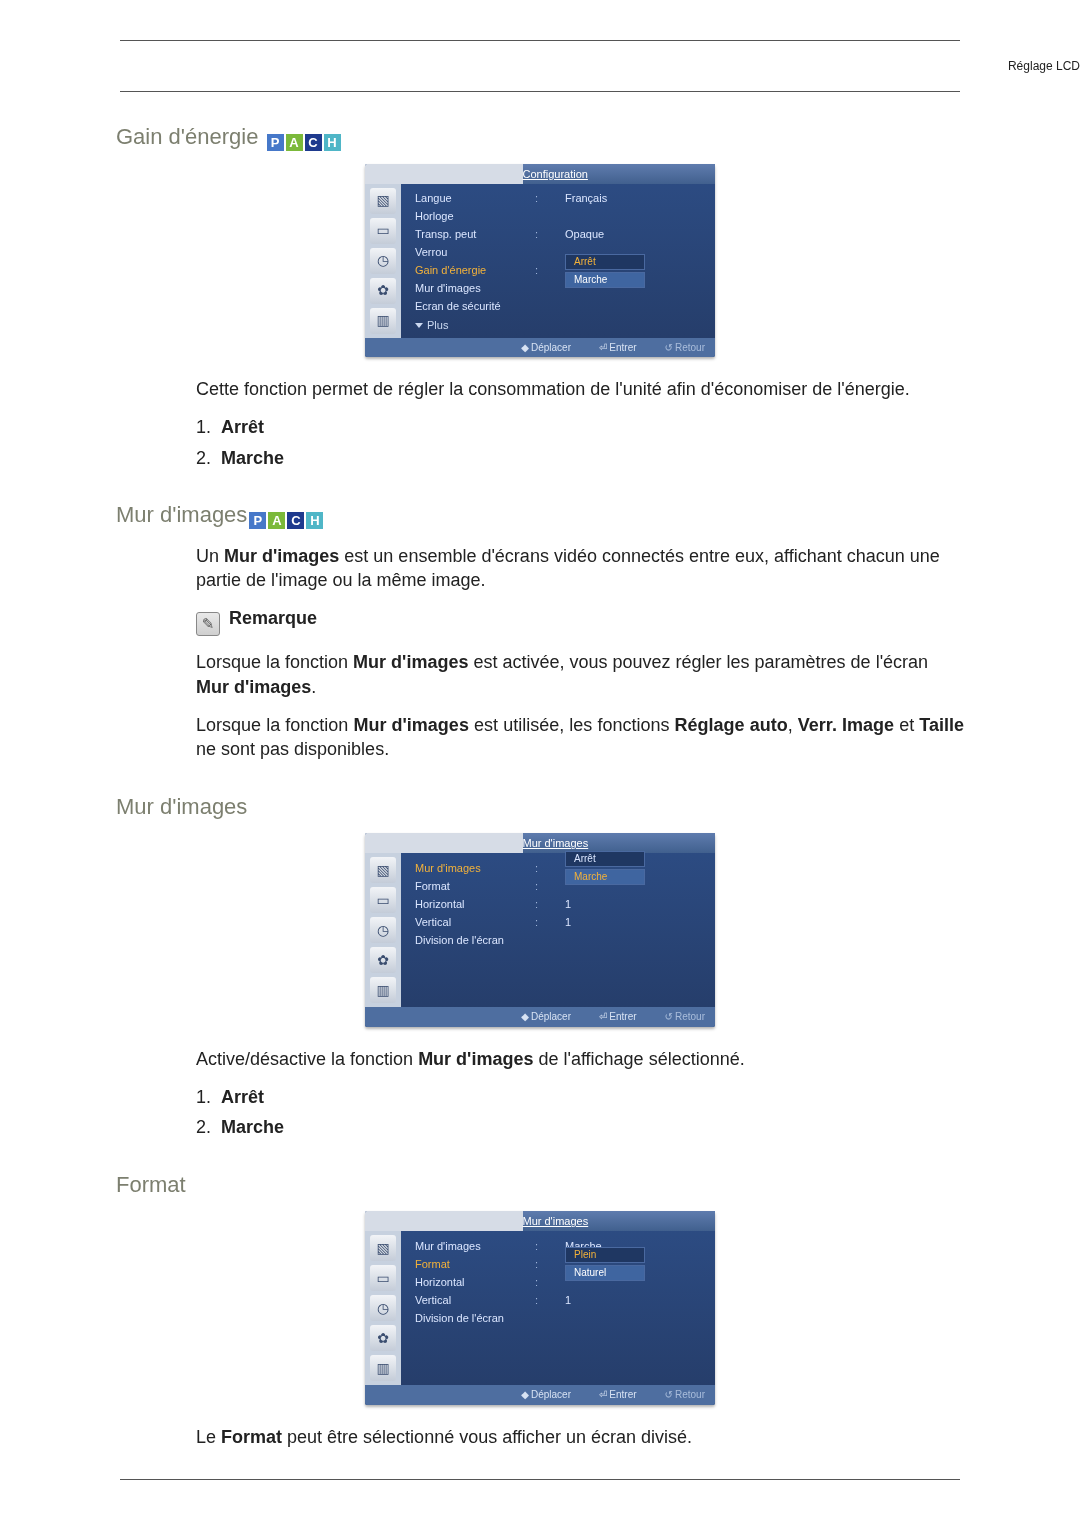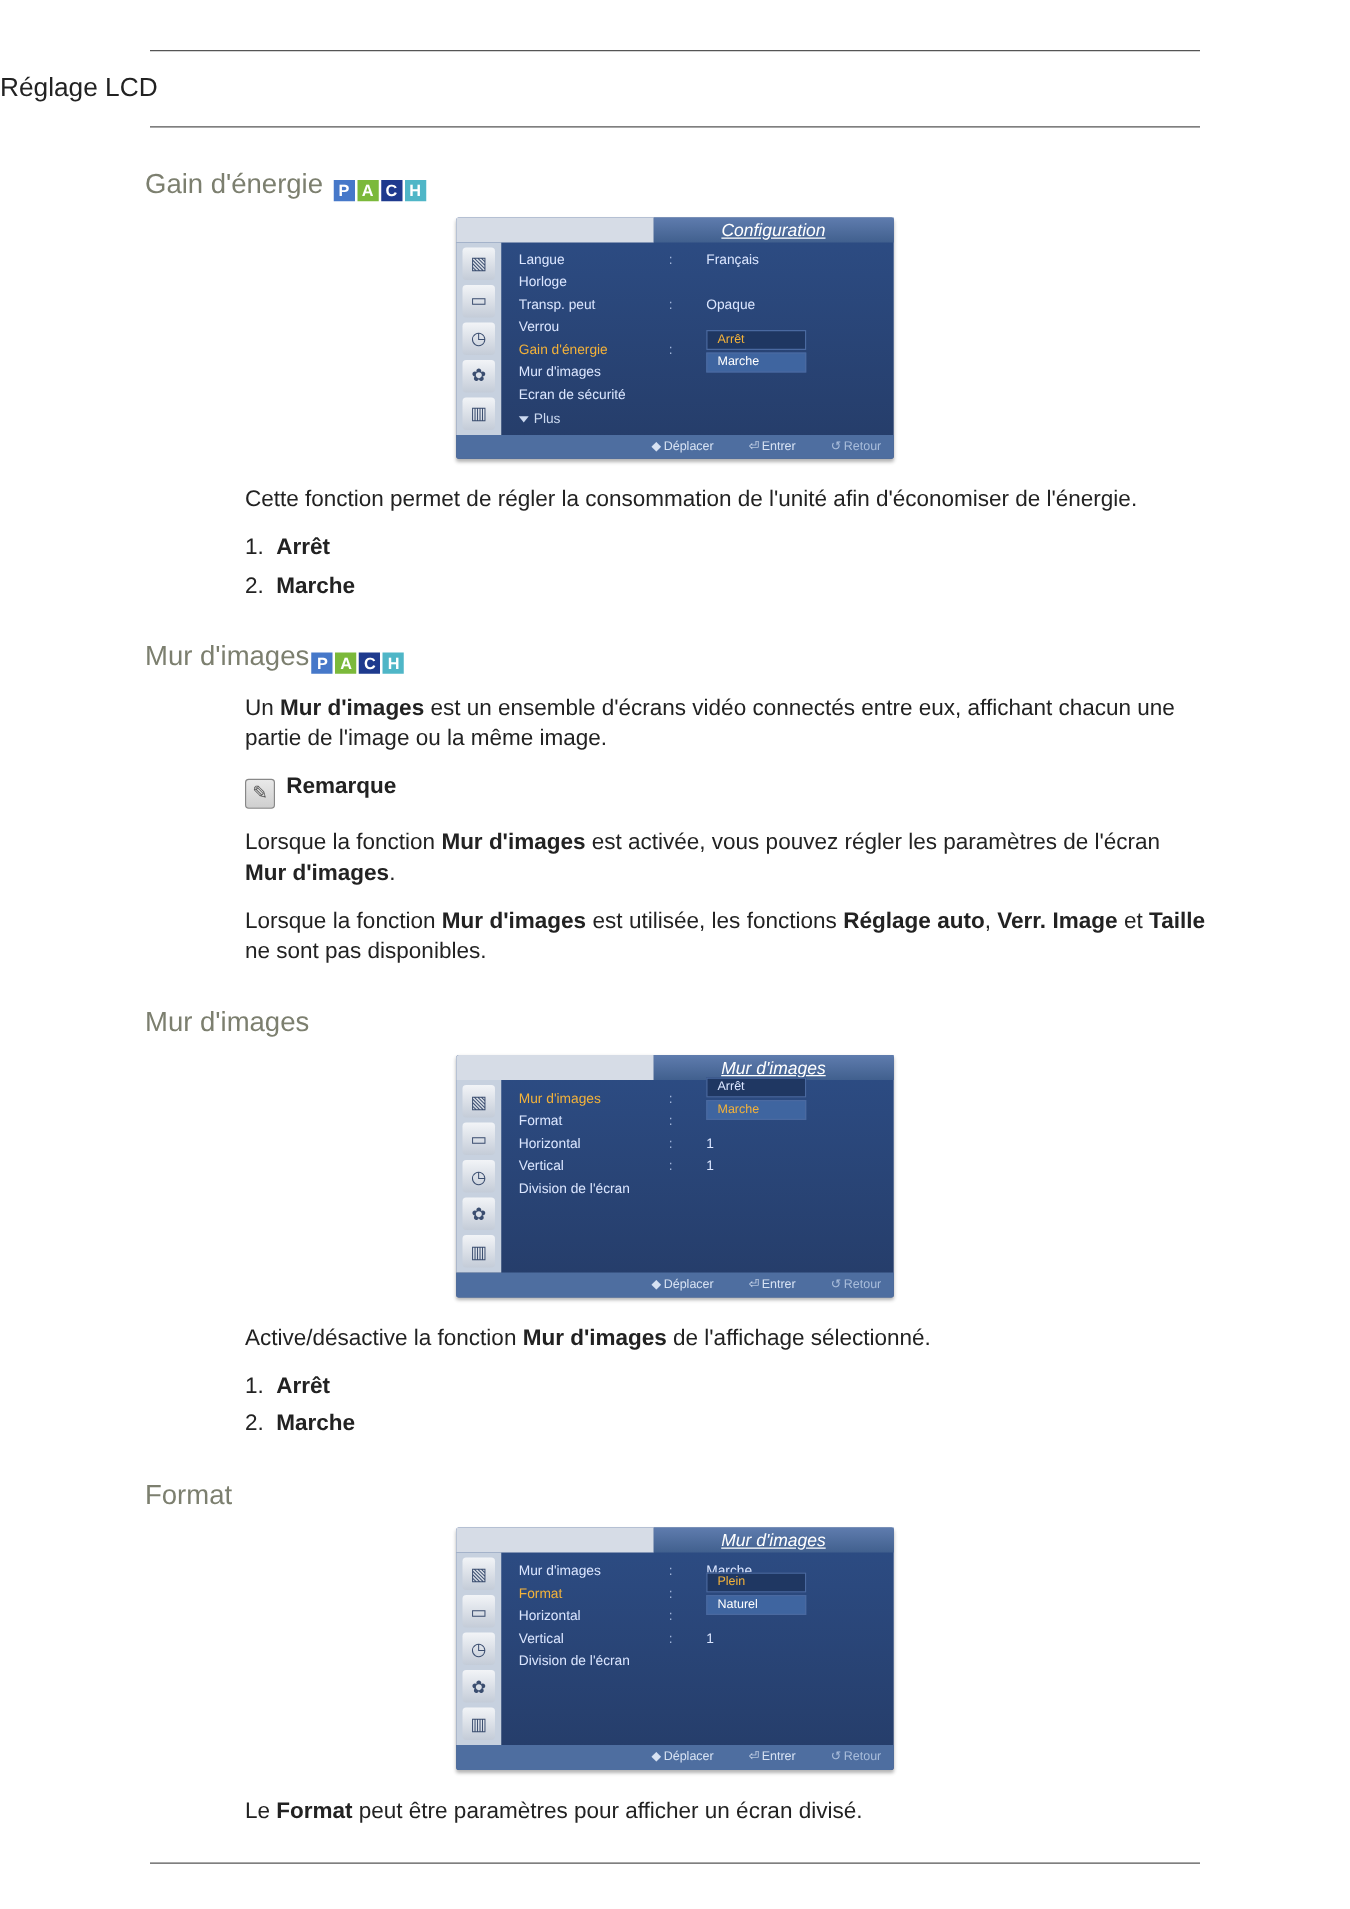--- a/index.html
+++ b/index.html
@@ -14,22 +14,22 @@
     margin: 0 auto;
     padding: 40px 0 60px 0;
     box-sizing: border-box;
   }
   .rule {
     border: none;
     border-top: 1px solid #555;
     margin: 0 120px;
   }
   .header-title {
-    text-align: left;
-    font-size: 21px;
+    text-align: right;
+    font-size: 12px;
     padding: 18px 0;
   }
   .content {
     margin: 0 116px;
     font-size: 18px;
     line-height: 1.35;
   }
   .section-title {
     font-size: 22px;
     color: #7c7f6f;
@@ -102,25 +102,24 @@
   }
   .osd-tab-blank {
     flex: 0 0 45%;
     background: #d6dce6;
     border-top-left-radius: 2px;
   }
   .osd-tab-active {
     flex: 1;
     background: linear-gradient(#5f7cae, #41608e);
     color: #fff;
-    text-align: center;
+    text-align: left;
     line-height: 20px;
-    font-size: 14px;
+    font-size: 11px;
     text-decoration: underline;
-    font-style: italic;
   }
   .osd-body {
     display: flex;
   }
   .osd-side {
     width: 36px;
     background: #c7d1df;
     display: flex;
     flex-direction: column;
     padding: 4px 0;
@@ -432,20 +431,20 @@
       </div>
       <div class="osd-footer">
         <span><span class="foot-ico">◆</span><span>Déplacer</span></span>
         <span><span class="foot-ico">⏎</span><span>Entrer</span></span>
         <span class="dim"><span class="foot-ico">↺</span><span>Retour</span></span>
       </div>
     </div>
 
     <div class="indent">
       <div class="para">
-        <span>Le </span><span class="bold">Format</span><span> peut être paramètres pour afficher un écran divisé.</span>
+        <span>Le </span><span class="bold">Format</span><span> peut être sélectionné vous afficher un écran divisé.</span>
       </div>
     </div>
 
   </div>
 
   <hr class="rule" style="margin-top:30px">
 </div>
 
 </body></html>

